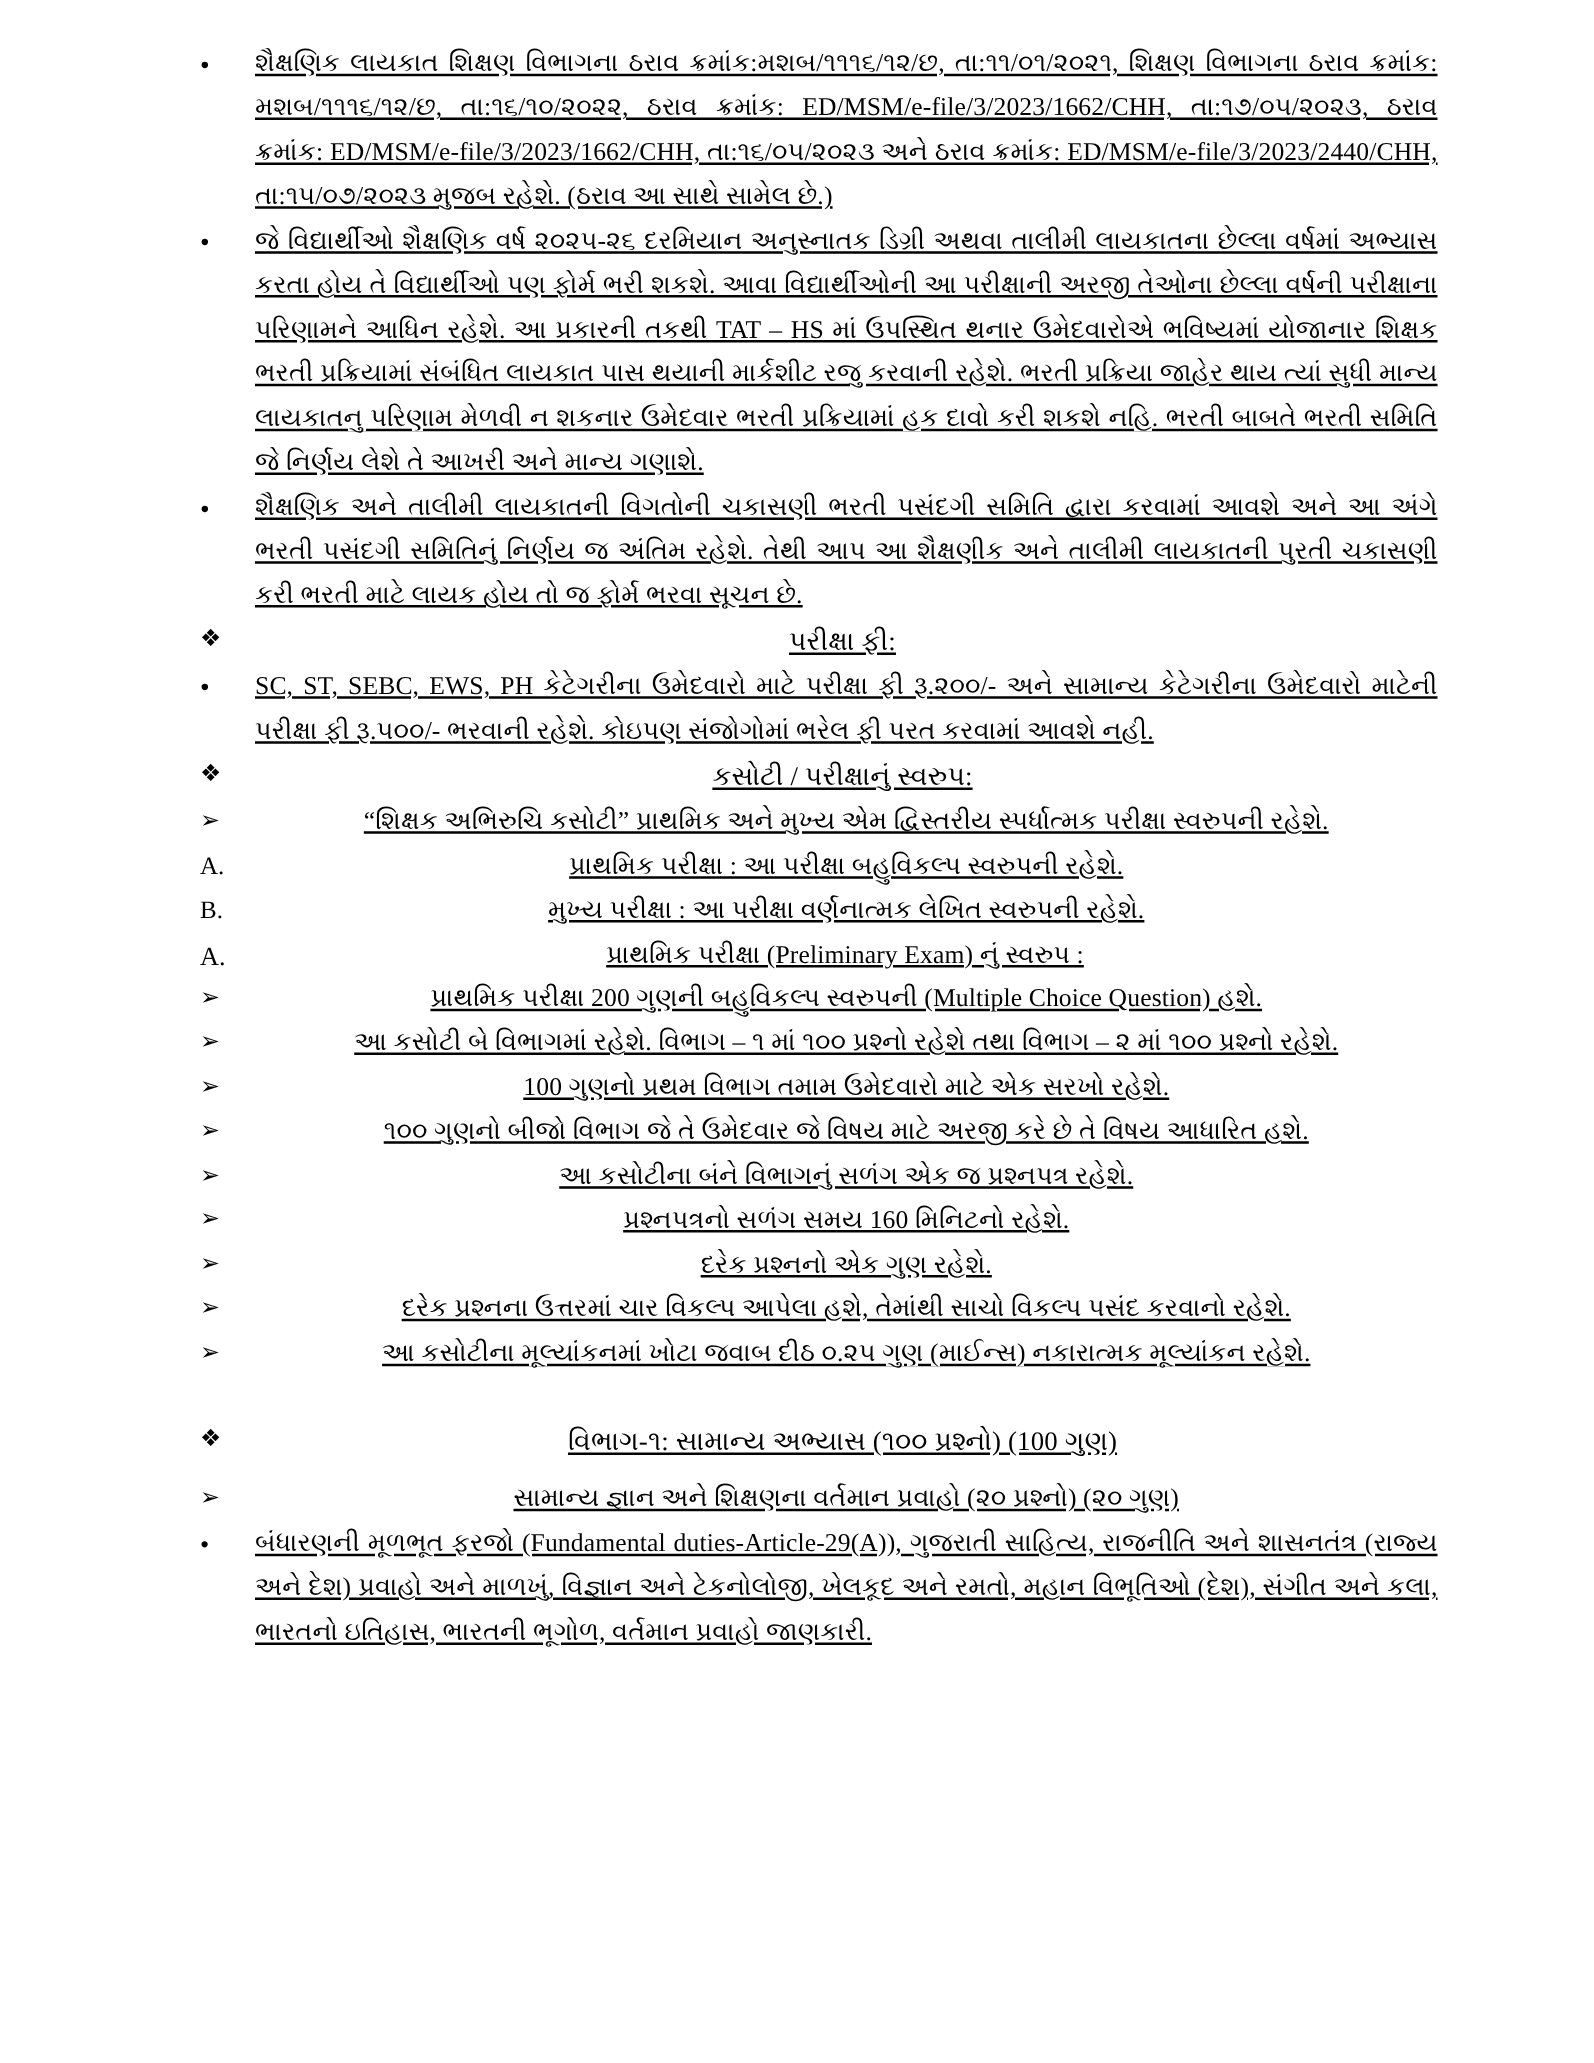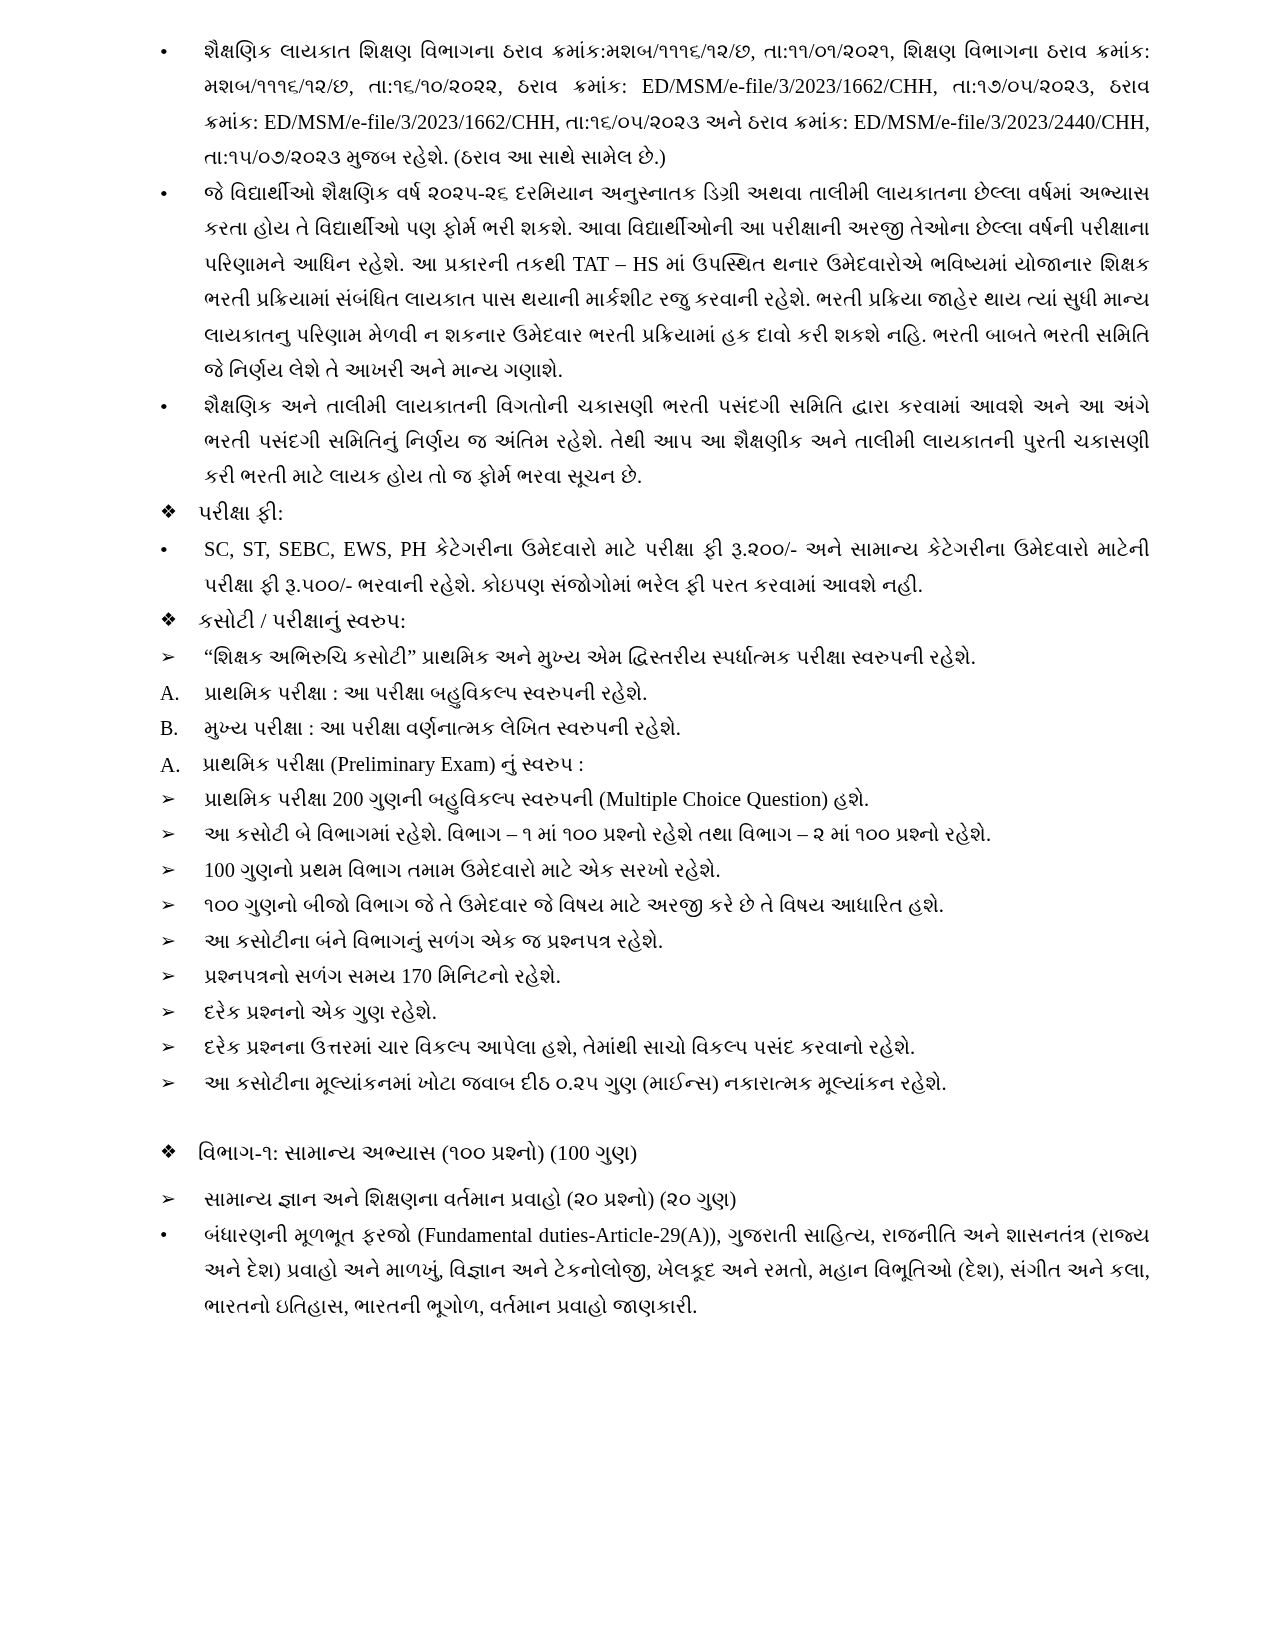--- a/index.html
+++ b/index.html
@@ -39,22 +39,23 @@
     text-align: left;
     line-height: 1.73;
   }
   .body-text {
     display: block;
     text-align: justify;
     text-justify: inter-word;
     line-height: 1.73;
     font-size: 20.5px;
     letter-spacing: 0.1px;
+    text-decoration: underline;
   }
-  .body-text.nojust { text-align: left; }
+  .body-text.nojust { text-align: center; }
 
   
   .sec { padding-left: 38px; margin-top: 1px; }
   .sec > .marker { font-size: 19px; top: 1px; }
   .sec > .body-text { font-size: 21.5px; }
 
   
   .b1 { padding-left: 44px; margin-left: 32px; }
   .b1 > .marker { font-size: 22px; top: -1px; }
 
@@ -152,21 +153,21 @@
     <li class="item arw">
       <span class="marker">➢</span>
       <span class="body-text nojust">૧૦૦ ગુણનો બીજો વિભાગ જે તે ઉમેદવાર જે વિષય માટે અરજી કરે છે તે વિષય આધારિત હશે.</span>
     </li>
     <li class="item arw">
       <span class="marker">➢</span>
       <span class="body-text nojust">આ કસોટીના બંને વિભાગનું સળંગ એક જ પ્રશ્નપત્ર રહેશે.</span>
     </li>
     <li class="item arw">
       <span class="marker">➢</span>
-      <span class="body-text nojust">પ્રશ્નપત્રનો સળંગ સમય 170 મિનિટનો રહેશે.</span>
+      <span class="body-text nojust">પ્રશ્નપત્રનો સળંગ સમય 160 મિનિટનો રહેશે.</span>
     </li>
     <li class="item arw">
       <span class="marker">➢</span>
       <span class="body-text nojust">દરેક પ્રશ્નનો એક ગુણ રહેશે.</span>
     </li>
     <li class="item arw">
       <span class="marker">➢</span>
       <span class="body-text nojust">દરેક પ્રશ્નના ઉત્તરમાં ચાર વિકલ્પ આપેલા હશે, તેમાંથી સાચો વિકલ્પ પસંદ કરવાનો રહેશે.</span>
     </li>
     <li class="item arw">

